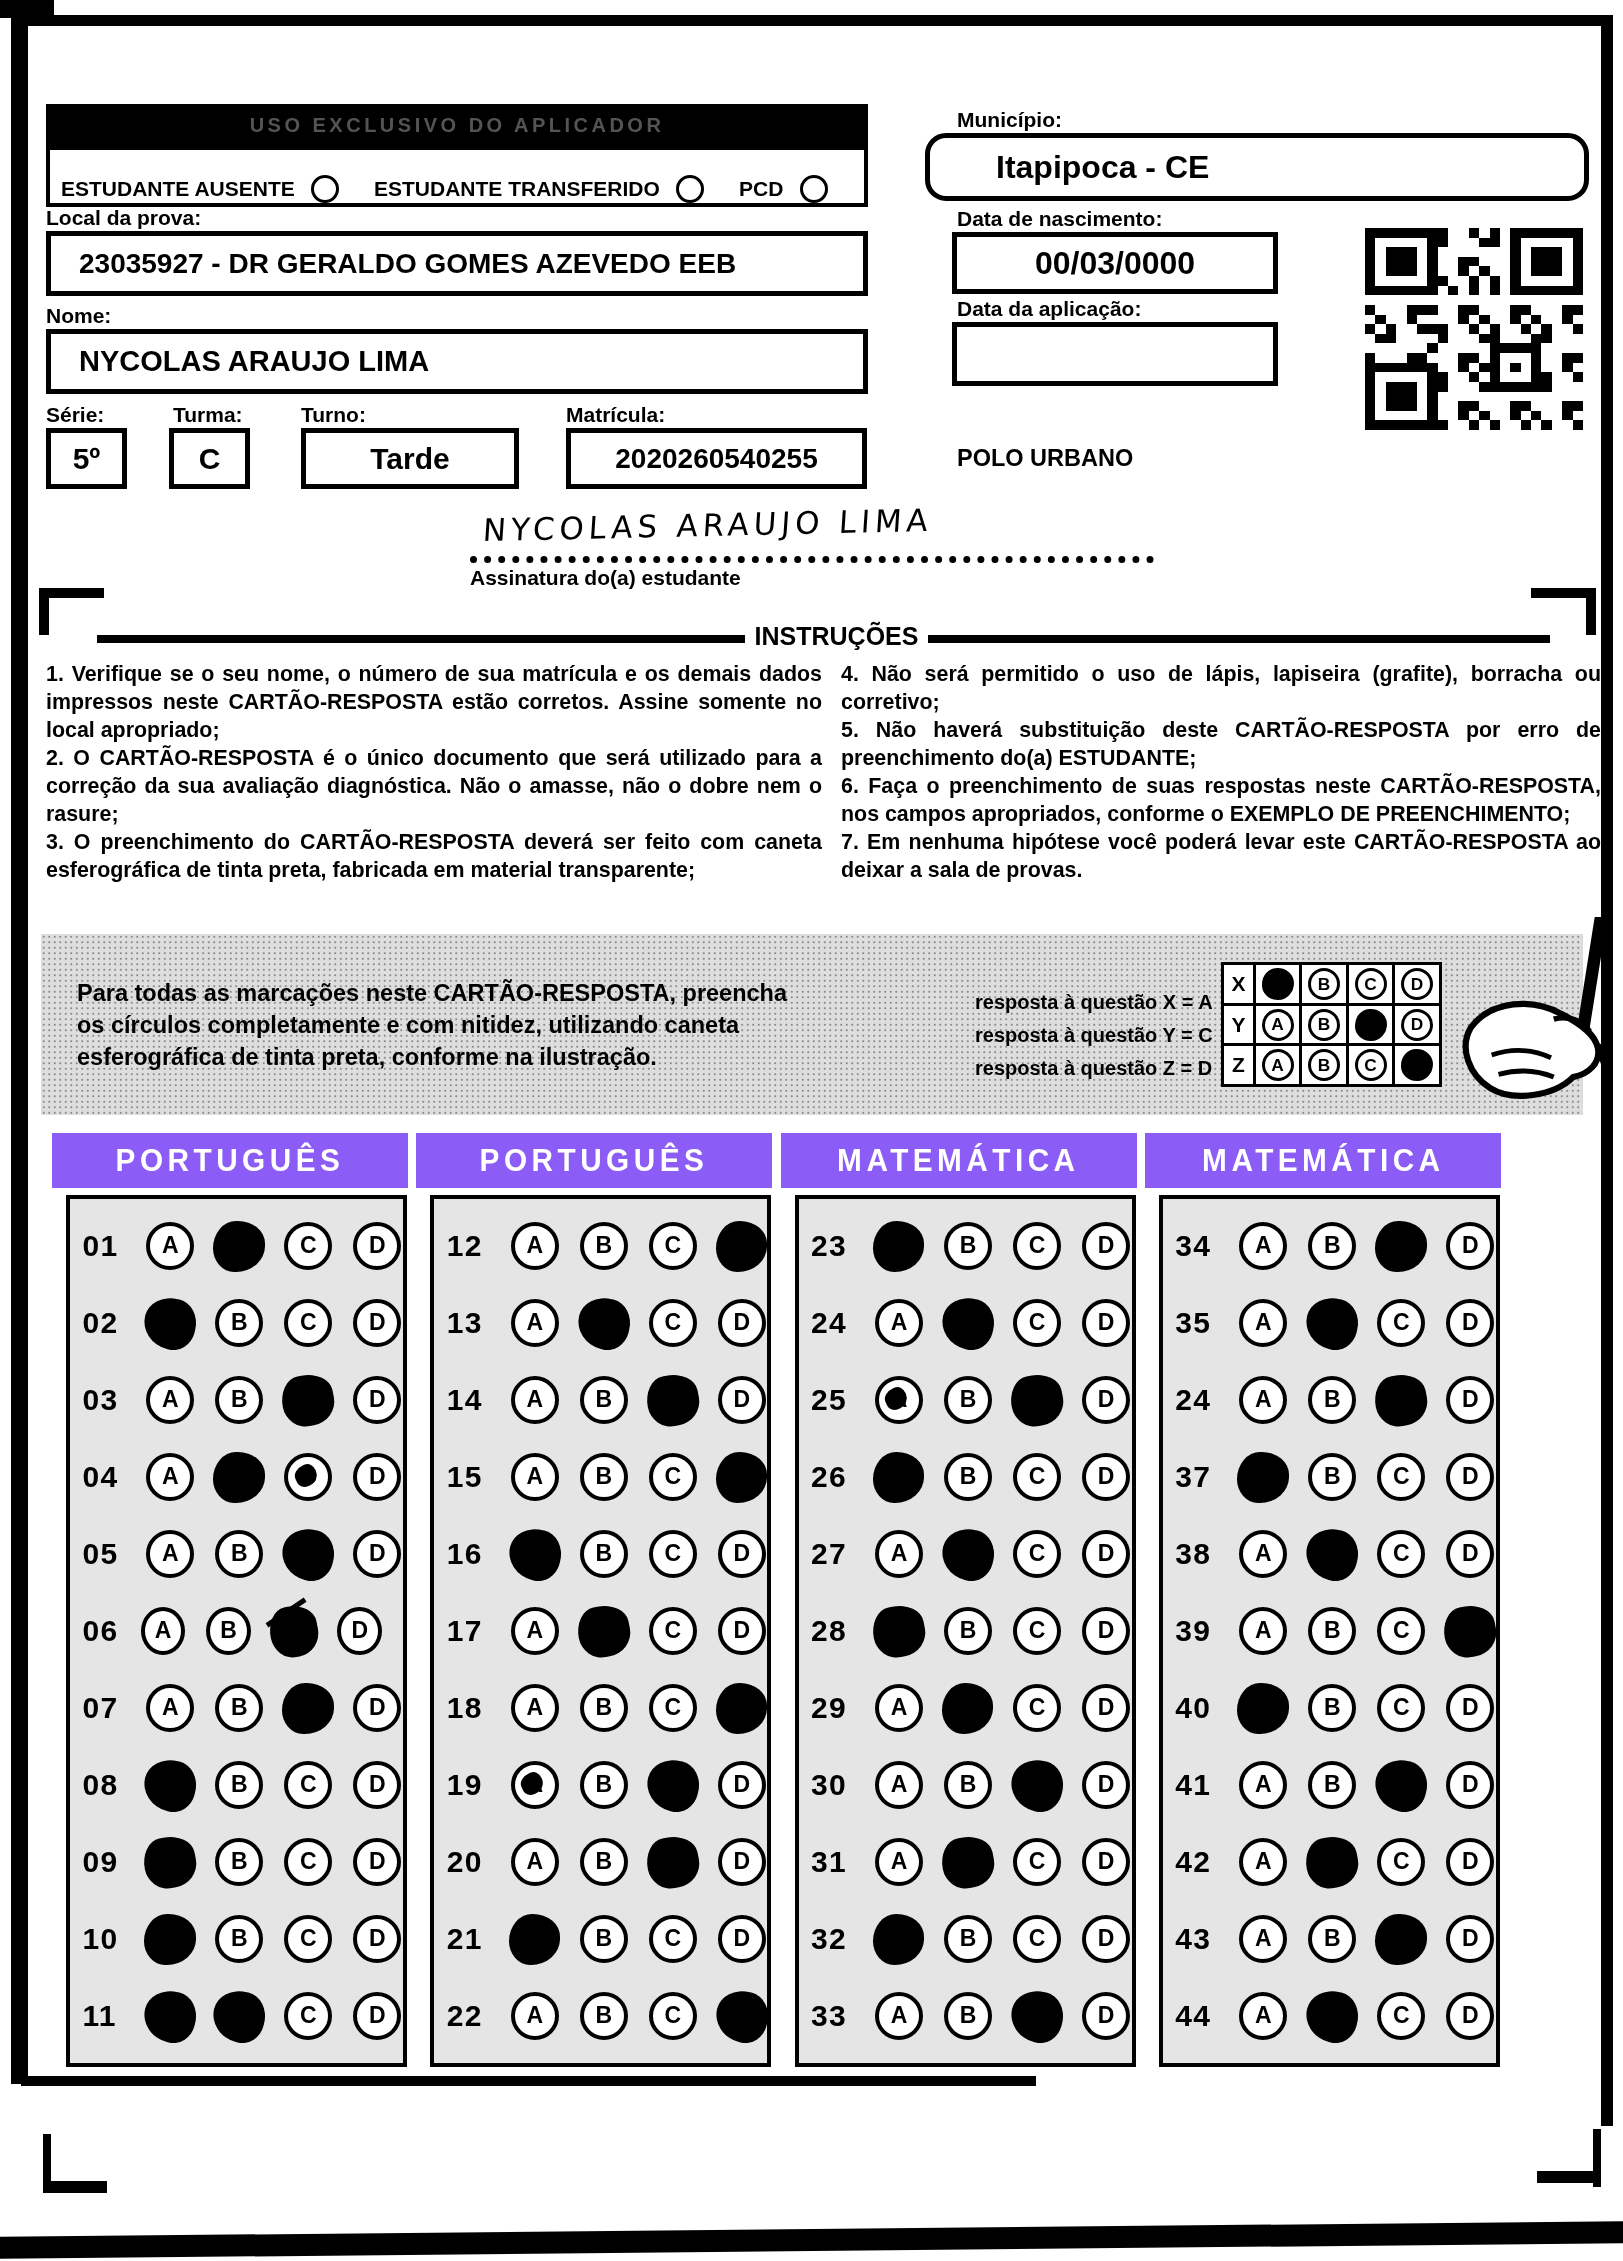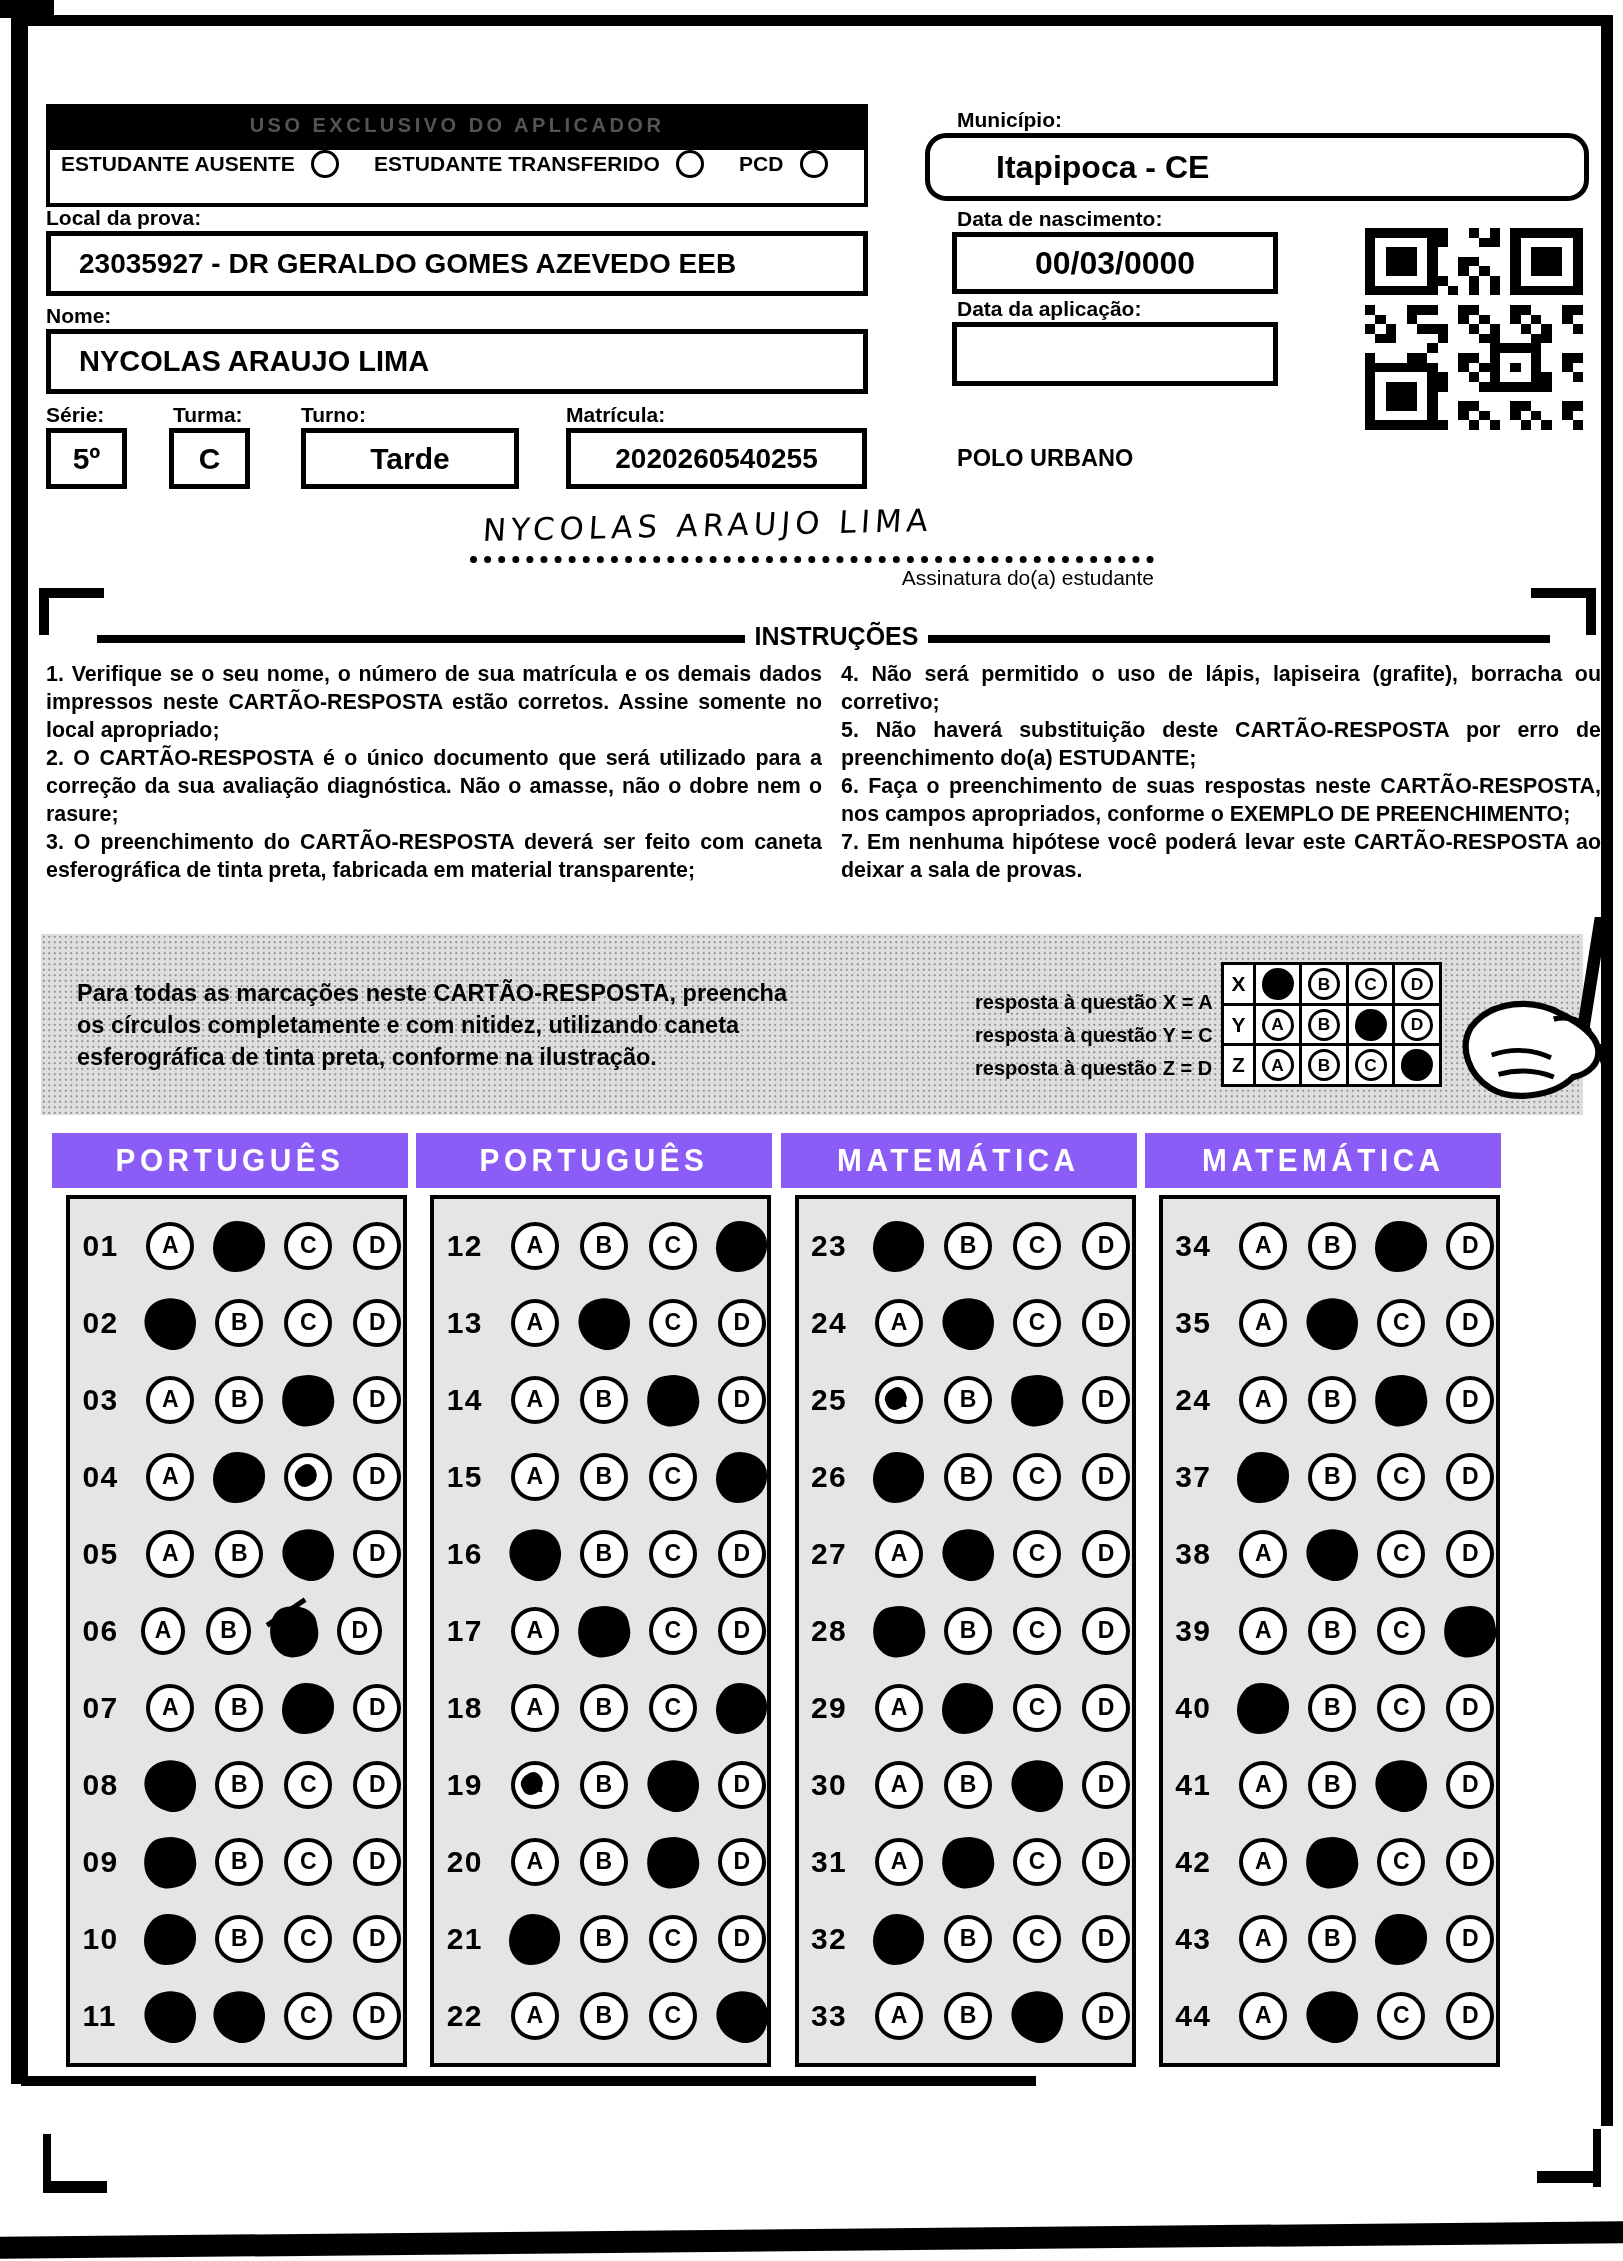--- a/index.html
+++ b/index.html
@@ -24,21 +24,21 @@
                transform:scaleX(.97);white-space:nowrap;}
   #header-mid{width:546px;height:57px;background:#fff;display:flex;align-items:center;
               justify-content:center;}
   #header-mid span{font-weight:bold;font-size:35px;transform:scaleX(.95);white-space:nowrap;}
   #header-right{flex:1;color:#fff;font-weight:bold;font-size:52px;padding-left:36px;white-space:nowrap;}
   
   #applicator-bar{position:absolute;left:46px;top:104px;width:822px;height:43px;background:#000;
                   display:flex;align-items:center;justify-content:center;}
   #applicator-bar span{color:#9a9a9a;opacity:.55;font-weight:bold;font-size:20px;letter-spacing:3.5px;}
   #status-box{position:absolute;left:46px;top:146px;width:822px;height:61px;border:4.1px solid #000;
-              box-sizing:border-box;display:flex;align-items:flex-start;justify-content:space-between;
+              box-sizing:border-box;display:flex;align-items:flex-end;justify-content:space-between;
               padding:0 36px 0 11px;background:#fff;}
   .status-item{display:flex;align-items:center;gap:16.6px;font-weight:bold;font-size:21px;white-space:nowrap;}
   .status-circle{width:28px;height:28px;border:3.5px solid #000;border-radius:50%;box-sizing:border-box;}
   
   .f-label{position:absolute;font-weight:bold;font-size:21px;white-space:nowrap;}
   .f-box{position:absolute;border:5.5px solid #000;box-sizing:border-box;background:#fff;
          display:flex;align-items:center;font-weight:bold;white-space:nowrap;}
   #local-label{left:46px;top:206px;}   #local-box{left:46px;top:231px;width:822px;height:65px;font-size:28px;padding-left:28px;}
   #nome-label{left:46px;top:304px;}    #nome-box{left:46px;top:329px;width:822px;height:65px;font-size:29px;padding-left:28px;}
   #serie-label{left:46px;top:403px;}   #serie-box{left:46px;top:428px;width:81px;height:61px;font-size:30px;justify-content:center;}
@@ -50,21 +50,21 @@
   #aplicacao-label{left:957px;top:297px;} #aplicacao-box{left:952px;top:322px;width:326px;height:64px;}
   #polo{position:absolute;left:957px;top:445px;font-weight:bold;font-size:23.5px;}
   
   #qr{position:absolute;left:1365px;top:228px;width:218px;height:202px;display:grid;
       grid-template-columns:repeat(21,1fr);grid-template-rows:repeat(21,1fr);background:#fff;}
   .qm{background:#fff;} .qm.on{background:#000;}
   
   #sig-line{position:absolute;left:470px;top:495px;width:684px;height:61px;border-bottom:7px dotted #000;}
   #sig-text{position:absolute;left:483px;top:507px;font-size:31px;letter-spacing:4.8px;white-space:nowrap;
             font-family:"DejaVu Sans",sans-serif;transform:rotate(-1.3deg) skewX(-5deg);}
-  #sig-label{position:absolute;left:470px;top:566px;width:684px;text-align:right;font-weight:normal;font-size:21px;}
+  #sig-label{position:absolute;left:470px;top:566px;width:684px;text-align:left;font-weight:bold;font-size:21px;}
   
   #br-tl-h{left:39px;top:588px;width:65px;height:9.7px;} #br-tl-v{left:39px;top:588px;width:9.7px;height:47px;}
   #br-tr-h{left:1531px;top:588px;width:65px;height:9.7px;} #br-tr-v{left:1586px;top:588px;width:9.7px;height:47px;}
   #inst-rule-left{left:97px;top:635px;width:648px;height:8.3px;}
   #inst-title{position:absolute;left:746px;top:622px;width:181px;text-align:center;font-weight:bold;font-size:25px;}
   #inst-rule-right{left:928px;top:635px;width:622px;height:8.3px;}
   #inst-left{position:absolute;left:46px;top:660px;width:776px;}
   #inst-right{position:absolute;left:841px;top:660px;width:760px;}
   .inst-p{margin:0;font-weight:bold;font-size:21.4px;line-height:28px;text-align:justify;}
   

